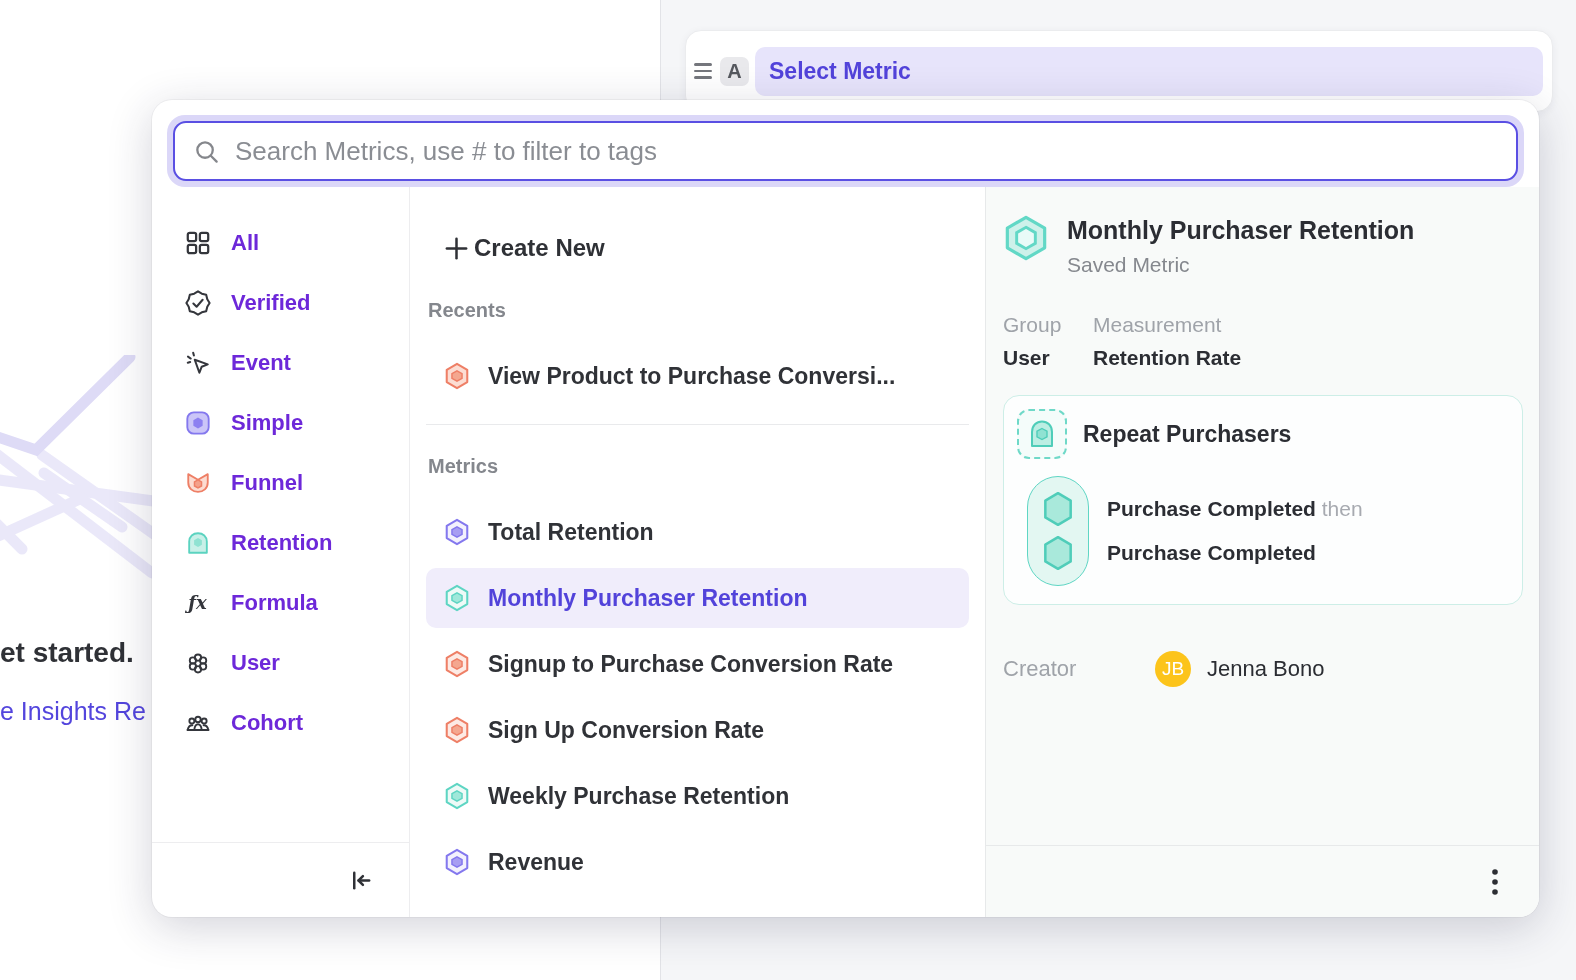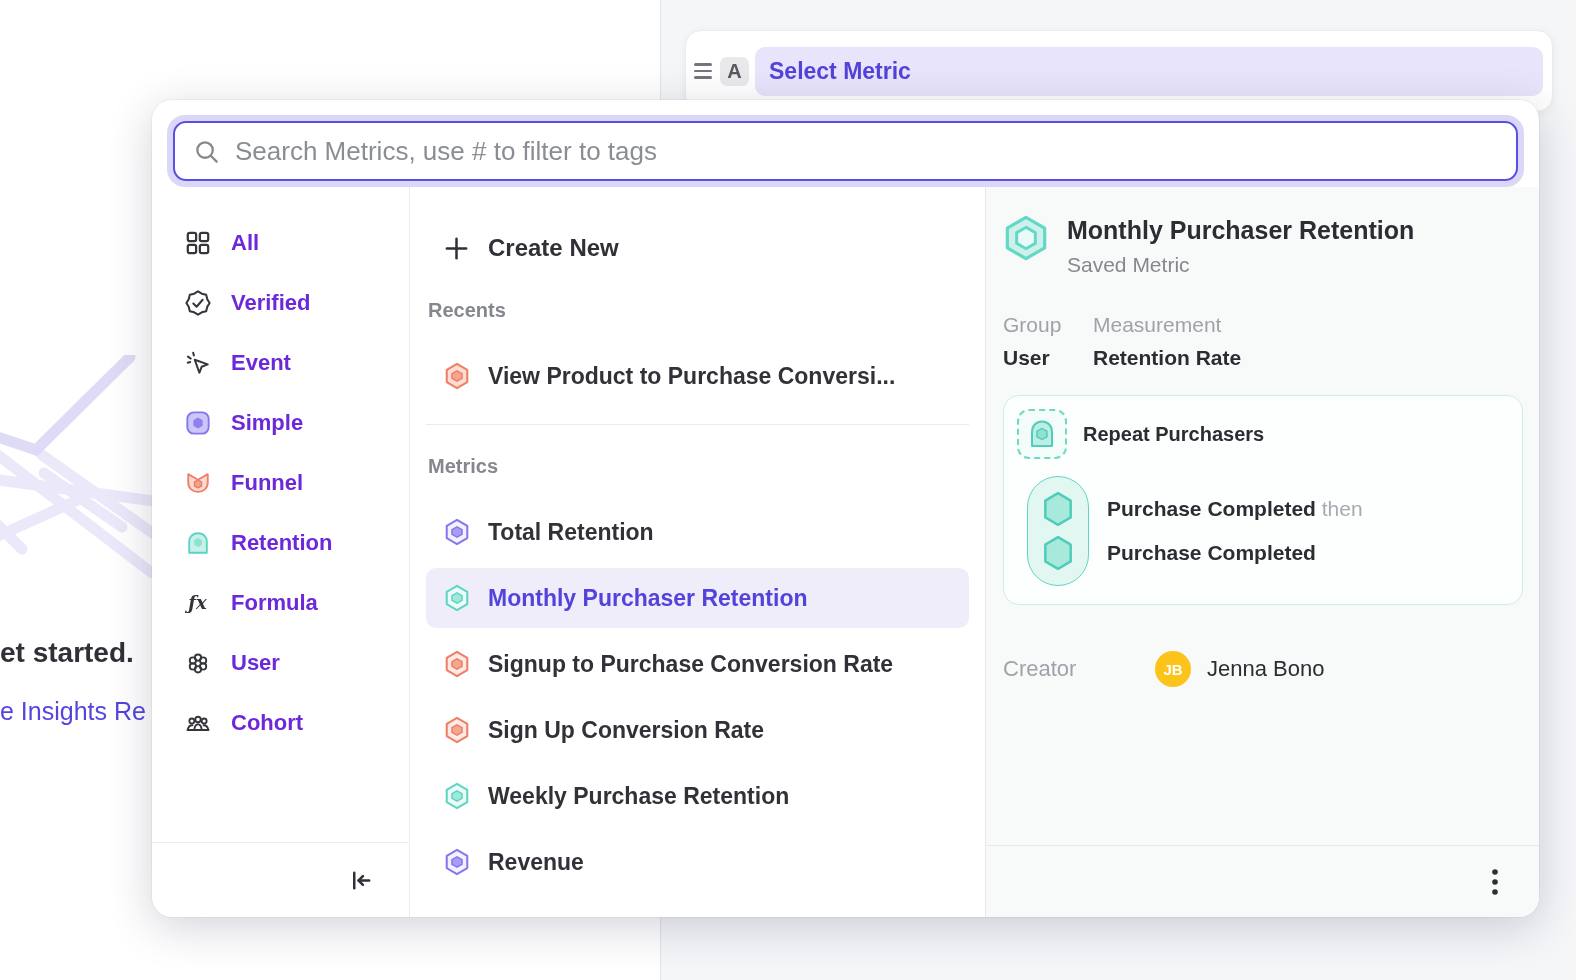--- a/index.html
+++ b/index.html
@@ -82,21 +82,21 @@
   .fx { font-family:"DejaVu Serif", serif; font-style:italic; font-weight:700; font-size:18px; color:#33353b; line-height:1;}
   .side-footer {
     border-top:1px solid #ededef; height:75px; display:flex; align-items:center;
     justify-content:flex-end; padding-right:36px;
   }
   .side-footer .collapse { cursor:pointer; display:flex; }
 
   
   .list-col { flex:1; padding:0 16px; min-width:0; }
   .create-row {
-    margin-top:40px; height:42px; display:flex; align-items:center; gap:18px;
+    margin-top:40px; height:42px; display:flex; align-items:center; gap:4px;
     padding-left:17px; cursor:pointer; border-radius:10px;
   }
   .create-row .lbl { font-size:24px; font-weight:700; color:#2f3136; }
   .section-label { margin:30px 0 24px 2px; font-size:20px; font-weight:700; color:#84878d; }
   .metric-row {
     height:60px; display:flex; align-items:center; gap:17px; padding:0 17px;
     border-radius:10px; margin-bottom:6px; cursor:pointer;
   }
   .metric-row .lbl {
     font-size:23px; font-weight:700; color:#303237; white-space:nowrap;
@@ -122,37 +122,37 @@
 
   .saved-card {
     margin-top:25px; background:#fdfefe; border:1.5px solid #cdeee7;
     border-radius:16px; padding:13px 13px 18px;
   }
   .card-head { display:flex; align-items:center; gap:16px; }
   .dashed-box {
     width:50px; height:50px; border:2px dashed #6fd9c8; border-radius:12px;
     display:flex; align-items:center; justify-content:center; background:#f4fcfa;
   }
-  .card-title { font-size:20px; font-weight:700; color:#2b2d33; }
+  .card-title { font-size:23px; font-weight:700; color:#2b2d33; }
   .card-steps { display:flex; gap:18px; margin:17px 0 0 10px; }
   .capsule {
     width:62px; height:110px; border:1.5px solid #5fd6c4; border-radius:32px;
     background:#e3f7f2; display:flex; flex-direction:column; align-items:center;
     justify-content:center; gap:6px; flex:none;
   }
   .step-lines { display:flex; flex-direction:column; justify-content:space-evenly; }
   .step-line { font-size:21px; font-weight:700; color:#2b2d33; }
   .step-line .then { font-weight:400; color:#a7aab0; }
 
   .creator-row { margin-top:46px; display:flex; align-items:center; }
   .creator-label { width:152px; font-size:22px; color:#9fa3a9; }
   .avatar {
     width:36px; height:36px; border-radius:50%; background:#fcc41b;
     display:flex; align-items:center; justify-content:center;
-    font-size:15px; font-weight:700; color:#ffffff; margin-right:16px;
+    font-size:19px; font-weight:400; color:#ffffff; margin-right:16px;
   }
   .creator-name { font-size:22px; color:#2b2d33; }
 
   .details-footer {
     border-top:1px solid #e7e9ea; height:72px; display:flex; align-items:center;
     justify-content:flex-end; padding-right:40px;
   }
   .kebab { cursor:pointer; display:flex; }
 </style>
 </head>

